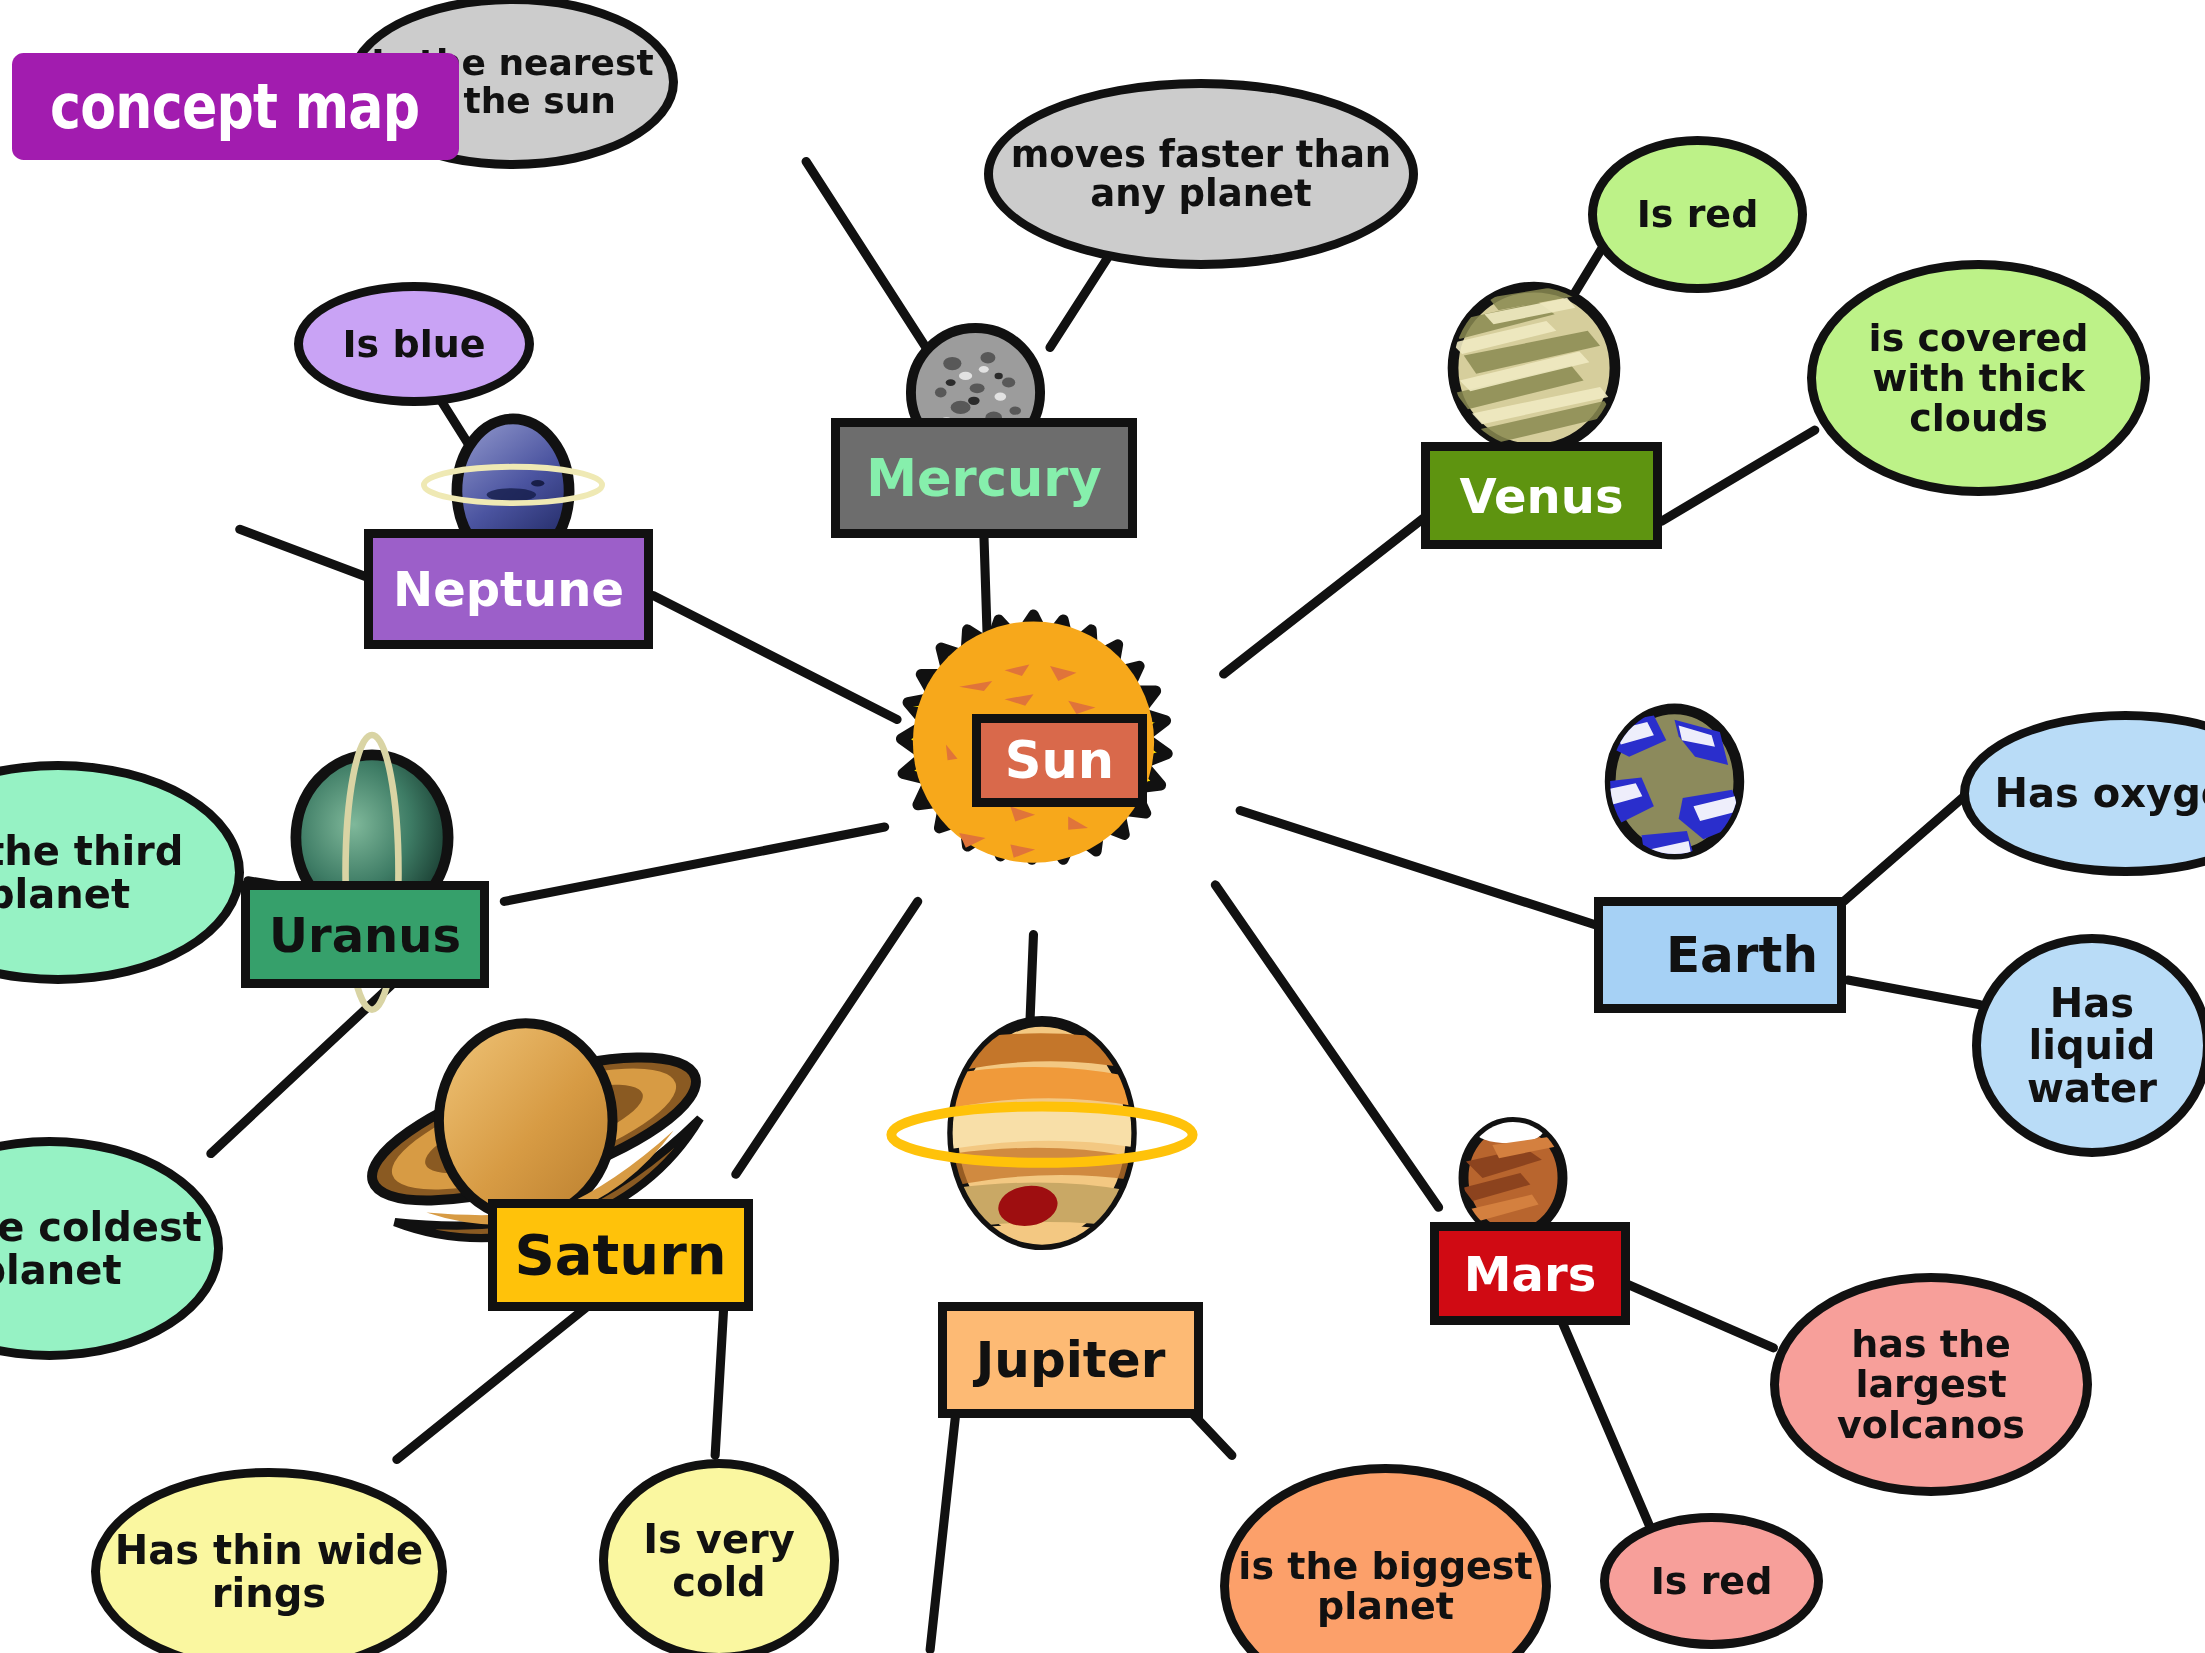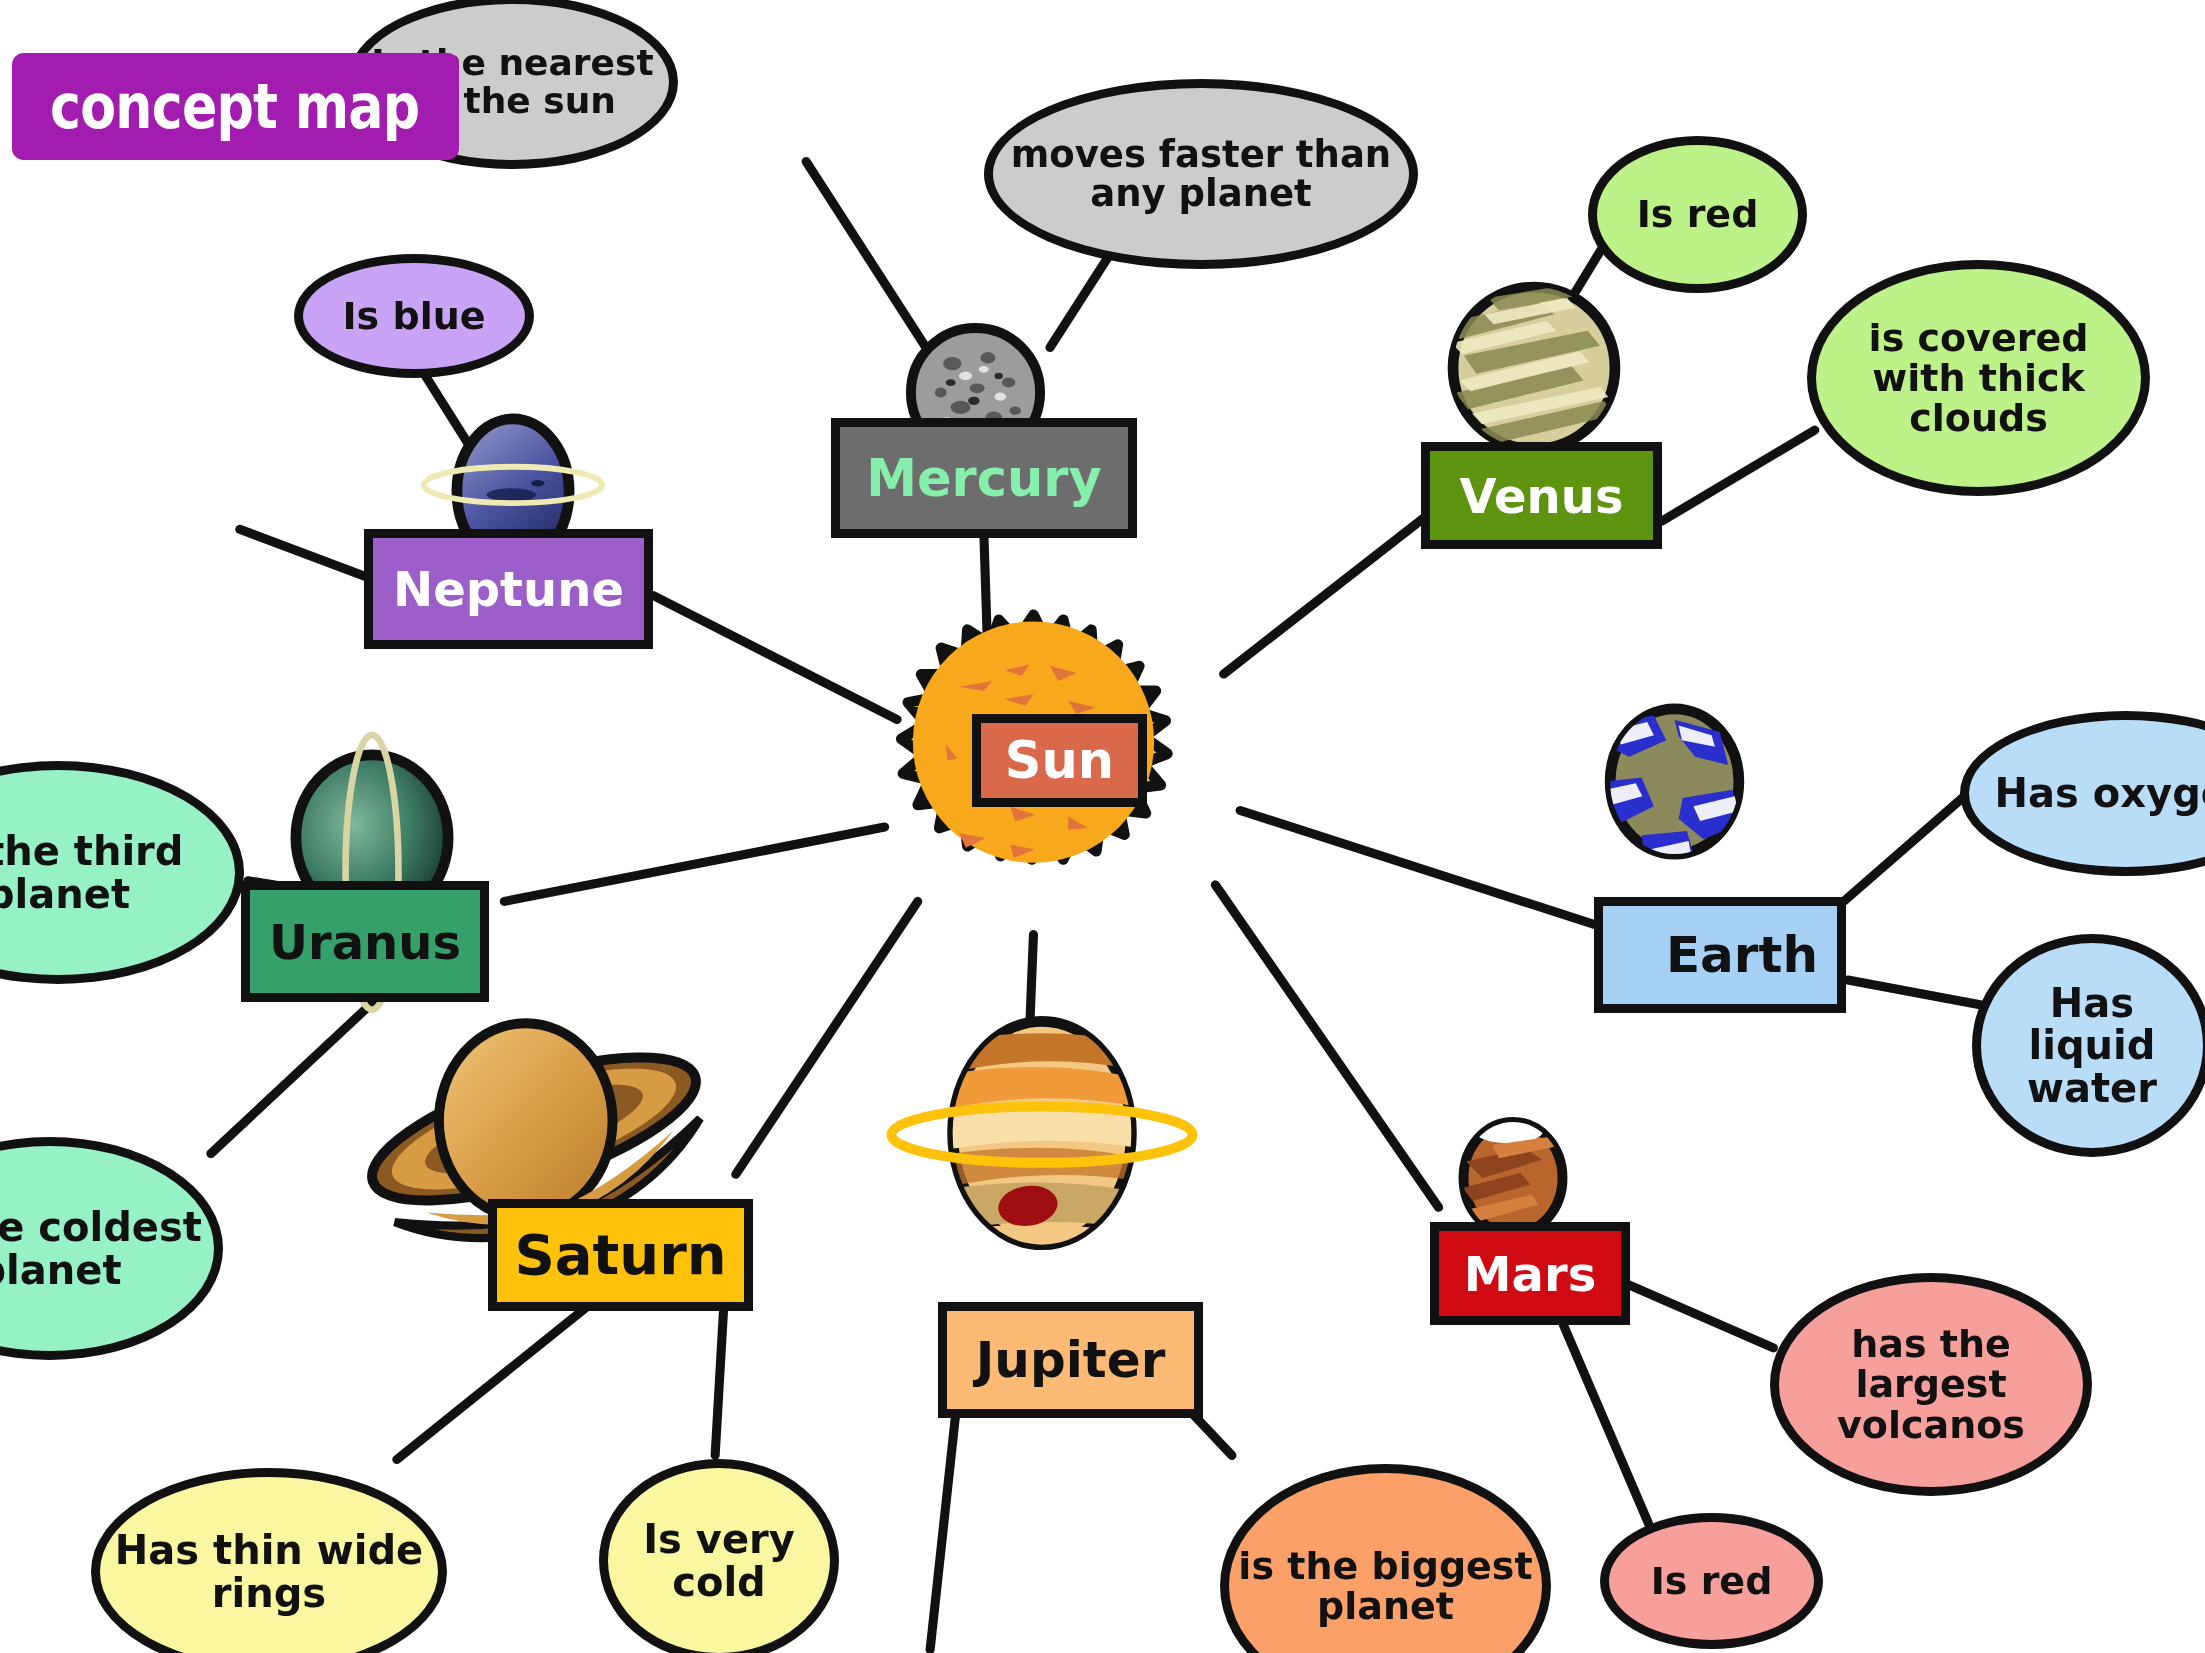--- a/index.html
+++ b/index.html
@@ -154,21 +154,21 @@
   </div>
 
   <div class="bubble" style="left:-128px;top:761px;width:372px;height:223px;background:#96F2C4;">
     <span class="btxt" style="font-size:40px;">Is the third planet</span>
   </div>
 
   <div class="bubble" style="left:-124px;top:1137px;width:347px;height:223px;background:#96F2C4;">
     <span class="btxt" style="font-size:40px;">Is the coldest planet</span>
   </div>
 
-  <div class="bubble" style="left:294px;top:254px;width:240px;height:124px;background:#C9A3F5;">
+  <div class="bubble" style="left:294px;top:282px;width:240px;height:124px;background:#C9A3F5;">
     <span class="btxt" style="font-size:38px;">Is blue</span>
   </div>
 
 
   <div class="planet" style="left:901px;top:318px;">
     <svg width="149" height="149" viewBox="0 0 180 180">
       <circle cx="90" cy="90" r="78" fill="#9C9C9C" stroke="#111" stroke-width="12"></circle>
       <g fill="#585858">
         <ellipse cx="62" cy="55" rx="11" ry="8"></ellipse>
           <ellipse cx="105" cy="48" rx="9" ry="7"></ellipse>
@@ -389,21 +389,21 @@
   </div>
 
   <div class="node-box" style="left:938px;top:1302px;width:265px;height:116px;background:#fdba74;">
     <span class="lbl" style="color:#111111;font-size:50px;">Jupiter</span>
   </div>
 
   <div class="node-box" style="left:488px;top:1199px;width:265px;height:112px;background:#FFC20A;">
     <span class="lbl" style="color:#111111;font-size:56px;">Saturn</span>
   </div>
 
-  <div class="node-box" style="left:241px;top:881px;width:248px;height:121px;background:#36A06B;">
+  <div class="node-box" style="left:241px;top:881px;width:248px;height:107px;background:#36A06B;">
     <span class="lbl" style="color:#111111;font-size:48px;">Uranus</span>
   </div>
 
   <div class="node-box" style="left:364px;top:529px;width:289px;height:120px;background:#9C5FC9;">
     <span class="lbl" style="color:#ffffff;font-size:48px;">Neptune</span>
   </div>
 
   <div id="title-banner">
     <span class="t">concept map</span>
   </div>

